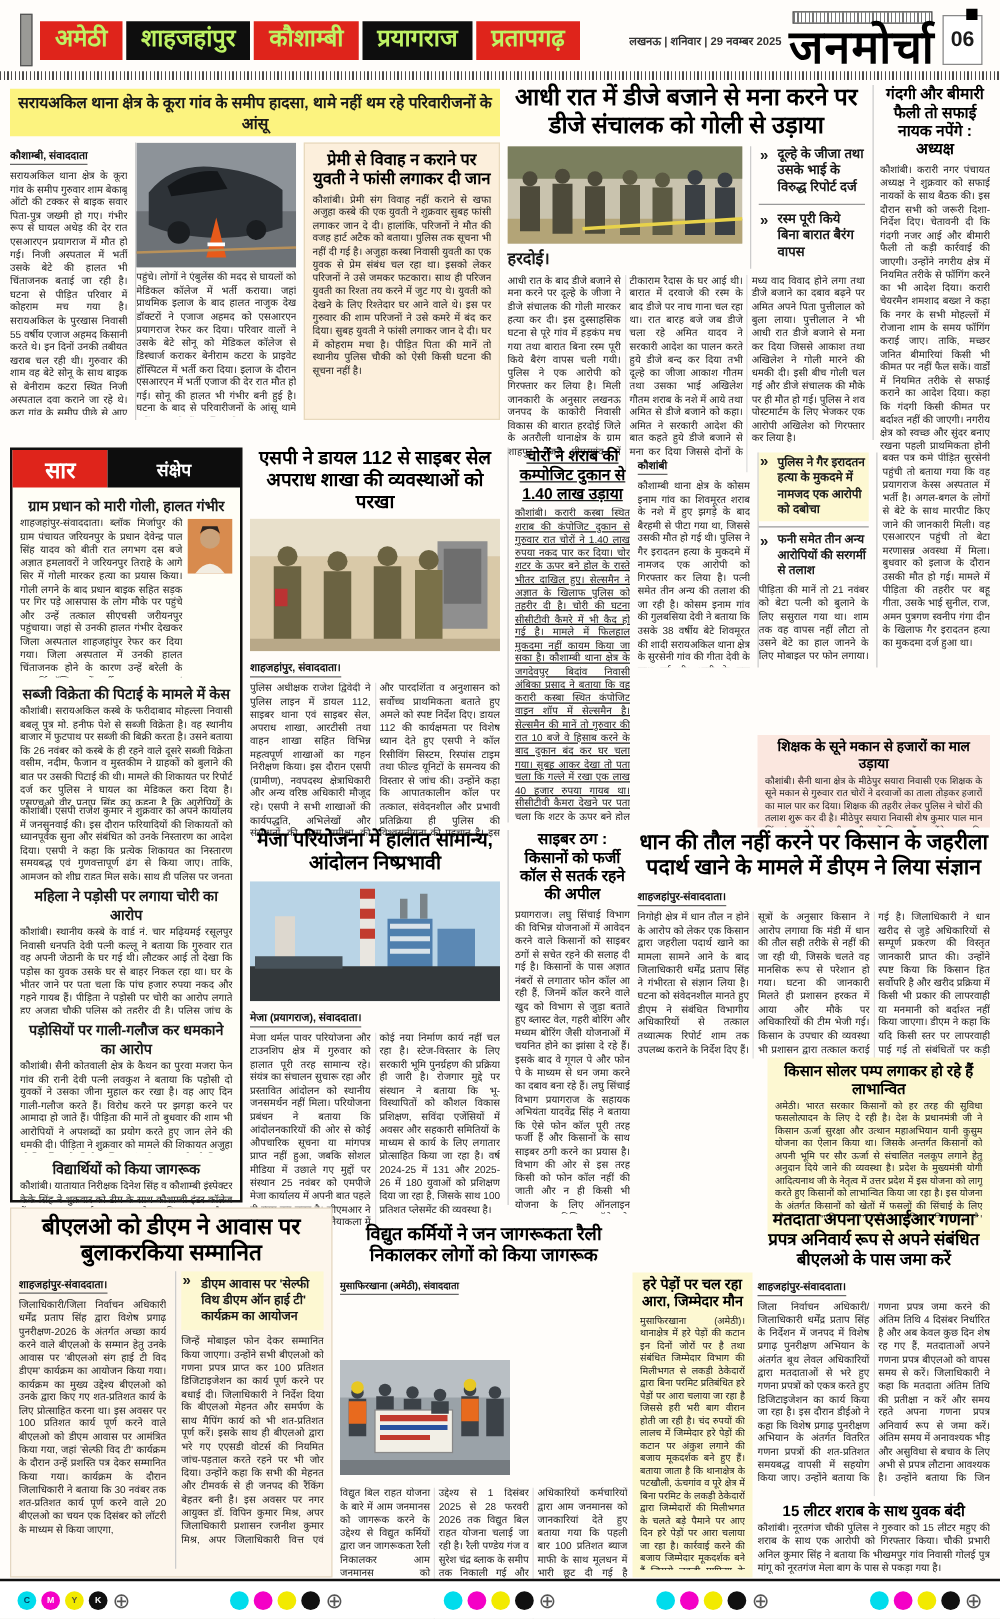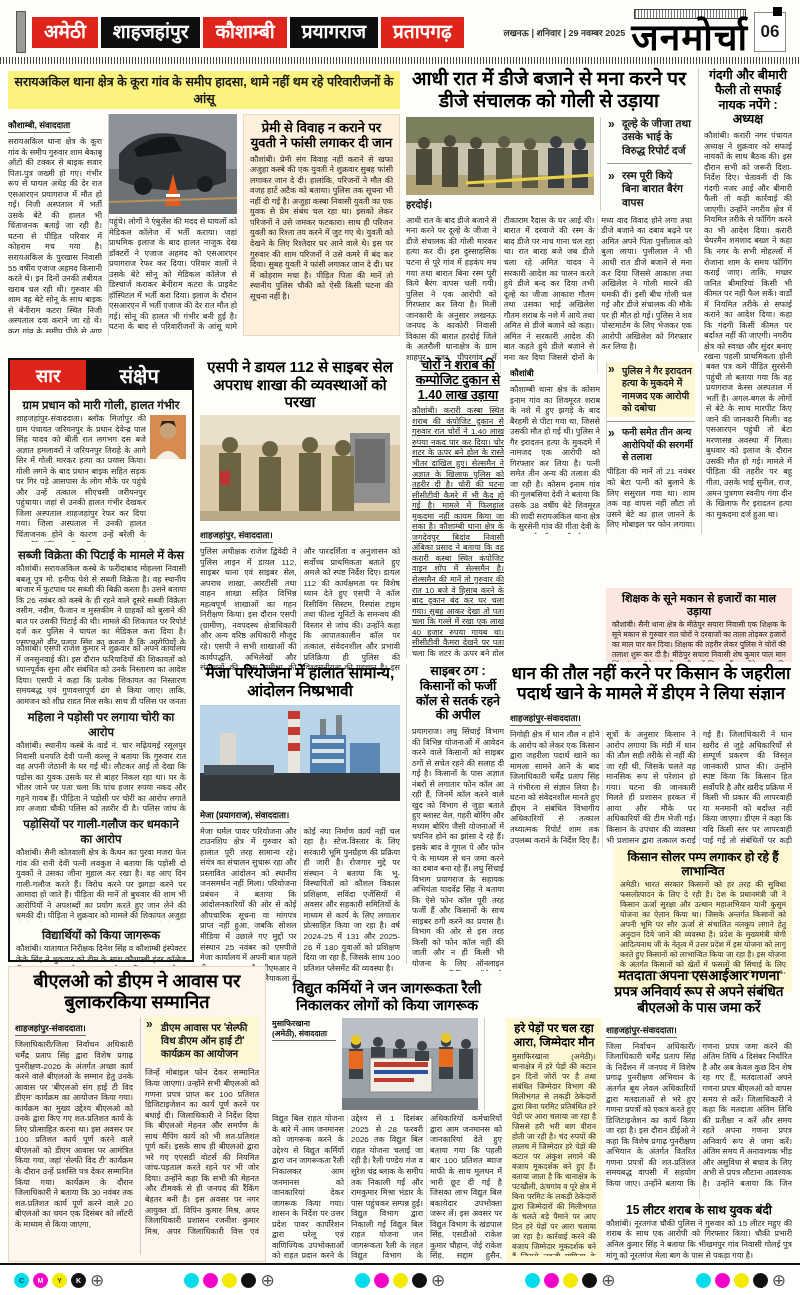--- a/index.html
+++ b/index.html
@@ -5,42 +5,42 @@
   html,body{margin:0;padding:0;background:#e8e8e4;}
   .page{position:relative;width:800px;height:1295px;background:#fffdfa;font-family:"Liberation Sans","DejaVu Sans",sans-serif;color:#1a1a1a;overflow:hidden;margin:0 auto;}
   .abs{position:absolute;box-sizing:border-box;}
   .hl{font-weight:bold;color:#000;text-align:center;line-height:1.18;}
   .body{font-size:8px;line-height:1.32;text-align:justify;overflow:hidden;color:#222;}
   .cols2{column-count:2;column-gap:7px;column-rule:1px solid #ddd;}
   .cols3{column-count:3;column-gap:7px;column-rule:1px solid #ddd;}
   .byline{font-size:8.5px;font-weight:bold;color:#111;border-bottom:1px solid #666;padding-bottom:2px;margin-bottom:4px;display:inline-block;}
   
   .tabbar{display:flex;gap:3px;align-items:stretch;}
-  .tab{color:#ffffff;font-weight:bold;font-size:19px;padding:5px 12px 7px;line-height:1;}
+  .tab{color:#bef264;font-weight:bold;font-size:19px;padding:5px 12px 7px;line-height:1;}
   .tab:nth-child(odd){background:#df241b;}
   .tab:nth-child(even){background:#0e0e0e;}
   .leftbar{width:8px;background:#9a9a96;border:1px solid #555;}
   .dateline{font-size:9px;color:#333;font-weight:bold;white-space:nowrap;}
   .masthead{font-size:37px;font-weight:900;color:#000;letter-spacing:1px;line-height:1;}
   .tagline{height:8px;width:110px;border:1px solid #444;background:repeating-linear-gradient(90deg,#777 0 1px,#fff 1px 3px);}
   .pagenum{border:1.5px solid #888;width:30px;height:38px;display:flex;align-items:center;justify-content:center;font-size:17px;font-weight:bold;position:relative;background:#fff;}
   .pagenum .notch{position:absolute;top:-6px;right:3px;width:9px;height:9px;background:#000;}
   .stripes{background:repeating-linear-gradient(90deg,#4a4a4a 0 1px,transparent 1px 3px);height:7px;}
   .yellowband{background:#fcf37f;font-weight:bold;text-align:center;}
   .boxcream{background:#fcefdc;border:1px solid #e8d9bd;padding:5px 6px;}
   .boxpink{background:#fbe7df;padding:4px 6px;}
   .boxyellow{background:#fdf8d2;padding:4px 6px;}
   .bullet{position:relative;padding-left:15px;font-weight:bold;font-size:10.5px;line-height:1.3;text-align:right;direction:ltr;text-align:left;}
   .bullet::before{content:"\00BB";position:absolute;left:1px;top:0;font-size:12px;}
   .saarhead{display:flex;height:30px;}
   .saarhead .r{background:#df241b;color:#fff;font-weight:bold;font-size:18px;flex:0 0 42%;display:flex;align-items:center;justify-content:center;}
-  .saarhead .b{background:#0d0d0d;color:#fff;font-weight:bold;font-size:20px;flex:1;display:flex;align-items:center;justify-content:center;}
+  .saarhead .b{background:#0d0d0d;color:#fff;font-weight:bold;font-size:14px;flex:1;display:flex;align-items:center;justify-content:center;}
   .saaritem .t{font-size:11.5px;font-weight:bold;text-align:center;margin:5px 0 2px;}
   .photo{display:block;}
-  .cap{font-size:10px;font-weight:bold;margin-top:2px;}
+  .cap{font-size:13px;font-weight:bold;margin-top:2px;}
   .regstrip{position:absolute;left:0;right:0;bottom:0;height:30px;background:#fff;border-top:2px solid #111;display:flex;align-items:center;justify-content:space-between;padding:0 14px;}
   .reggroup{display:flex;align-items:center;gap:4px;}
   .dot{width:15px;height:15px;border-radius:50%;display:inline-flex;align-items:center;justify-content:center;font-size:7px;font-weight:bold;color:#fff;}
   .dc{background:#00dcec;color:#046;}
   .dm{background:#f400c6;}
   .dy{background:#f2ea00;color:#553;}
   .dk{background:#101010;}
   .cross{font-size:17px;color:#555;line-height:1;}
   .vline{border-left:1px solid #ccc;}
 </style>
@@ -283,21 +283,21 @@
       </div>
       <div style="flex:1;overflow:hidden;" class="vline">
         <div class="bullet boxyellow" style="font-size:10px;padding:4px 4px 4px 16px;margin-left:4px;">डीएम आवास पर 'सेल्फी विथ डीएम ऑन हाई टी' कार्यक्रम का आयोजन</div>
         <div class="body" style="margin-top:4px;height:168px;padding-left:4px;">जिन्हें मोबाइल फोन देकर सम्मानित किया जाएगा। उन्होंने सभी बीएलओ को गणना प्रपत्र प्राप्त कर 100 प्रतिशत डिजिटाइजेशन का कार्य पूर्ण करने पर बधाई दी। जिलाधिकारी ने निर्देश दिया कि बीएलओ मेहनत और समर्पण के साथ मैपिंग कार्य को भी शत-प्रतिशत पूर्ण करें। इसके साथ ही बीएलओ द्वारा भरे गए एएसडी वोटर्स की नियमित जांच-पड़ताल करते रहने पर भी जोर दिया। उन्होंने कहा कि सभी की मेहनत और टीमवर्क से ही जनपद की रैंकिंग बेहतर बनी है। इस अवसर पर नगर आयुक्त डॉ. विपिन कुमार मिश्र, अपर जिलाधिकारी प्रशासन रजनीश कुमार मिश्र, अपर जिलाधिकारी वित्त एवं राजस्व अरविंद कुमार, एसडीएम सदर संजय कुमार पाण्डेय सहित अन्य संबंधित अधिकारी उपस्थित रहे।</div>
       </div>
     </div>
   </div>
 
   <div class="abs" style="left:272px;top:980px;width:230px;height:282px;">
     <div class="hl" style="font-size:14.5px;">विद्युत कर्मियों ने जन जागरूकता रैली निकालकर लोगों को किया जागरूक</div>
-    <div style="display:flex;gap:6px;margin-top:4px;">
+    <div style="display:flex;gap:6px;margin-top:4px;flex-direction:column;">
       <div style="flex:0 0 64px;">
         <span class="byline" style="font-size:7.8px;">मुसाफिरखाना (अमेठी), संवाददाता</span>
       </div>
       <svg class="photo" width="136" height="92" viewBox="0 0 136 92">
         <rect width="136" height="92" fill="#9aa2a8"></rect>
         <rect width="136" height="30" fill="#b9bfc4"></rect>
         <g fill="#3c4248">
           <circle cx="14" cy="26" r="5"></circle>
             <rect x="7" y="31" width="14" height="30"></rect>
           <circle cx="36" cy="24" r="5"></circle>

